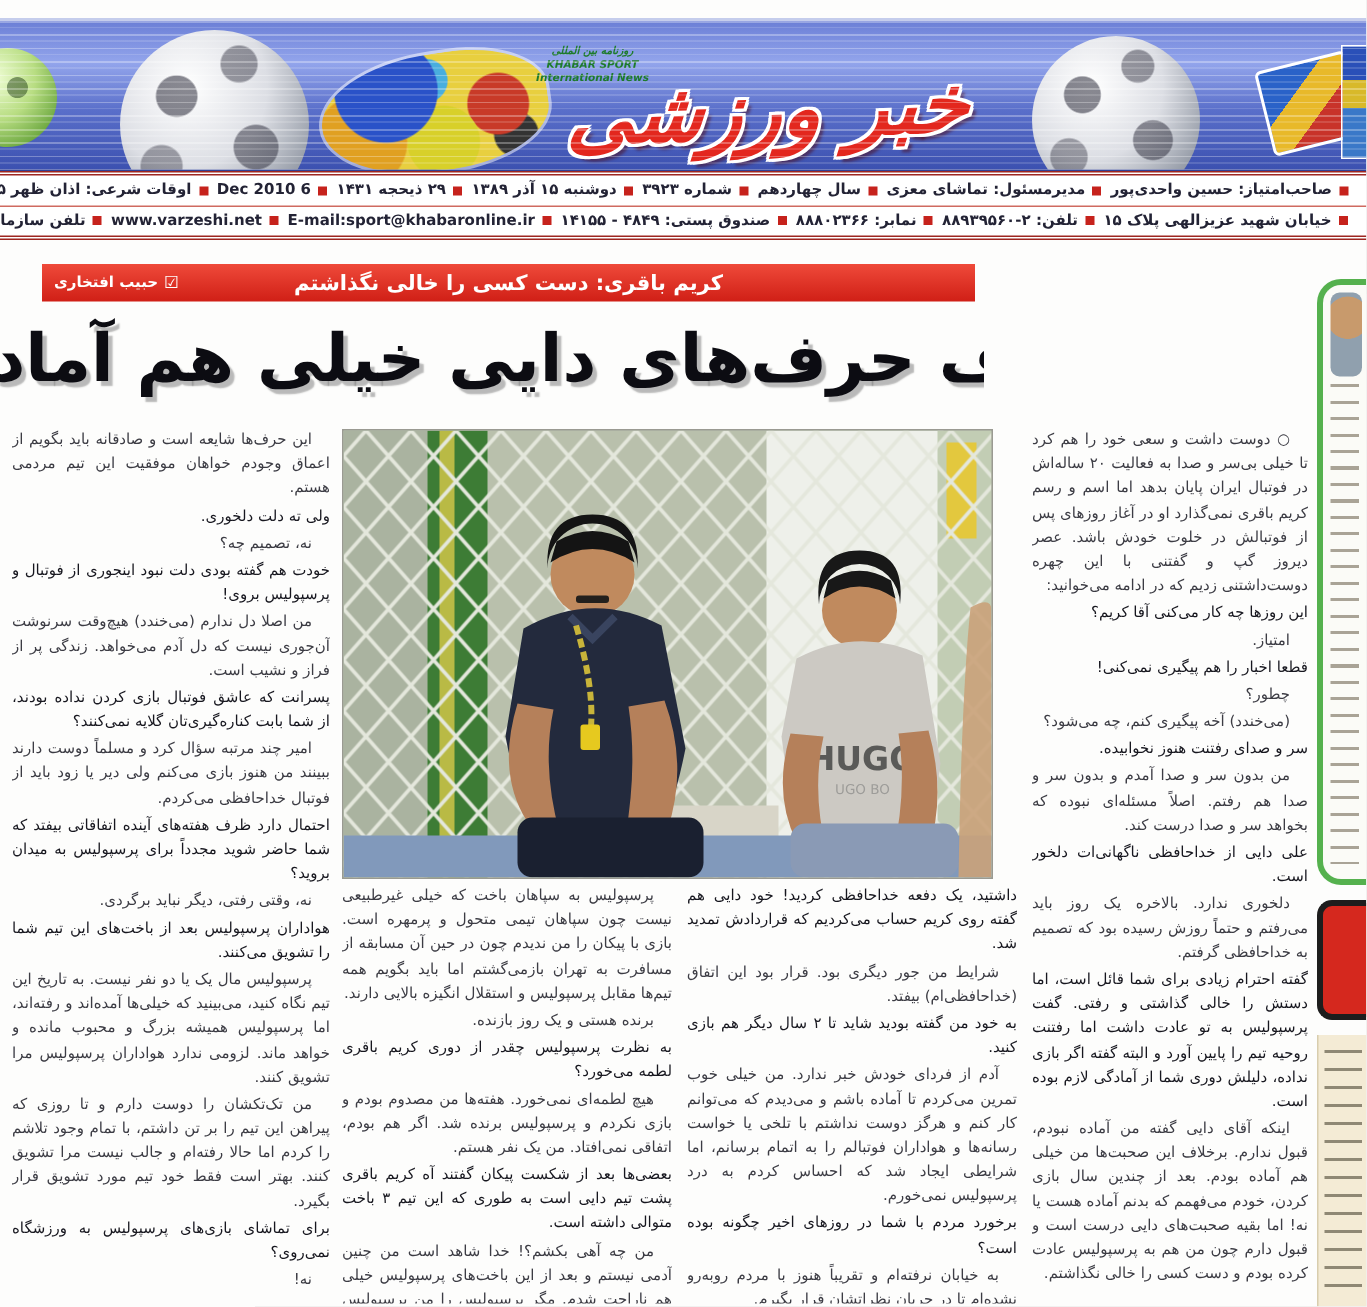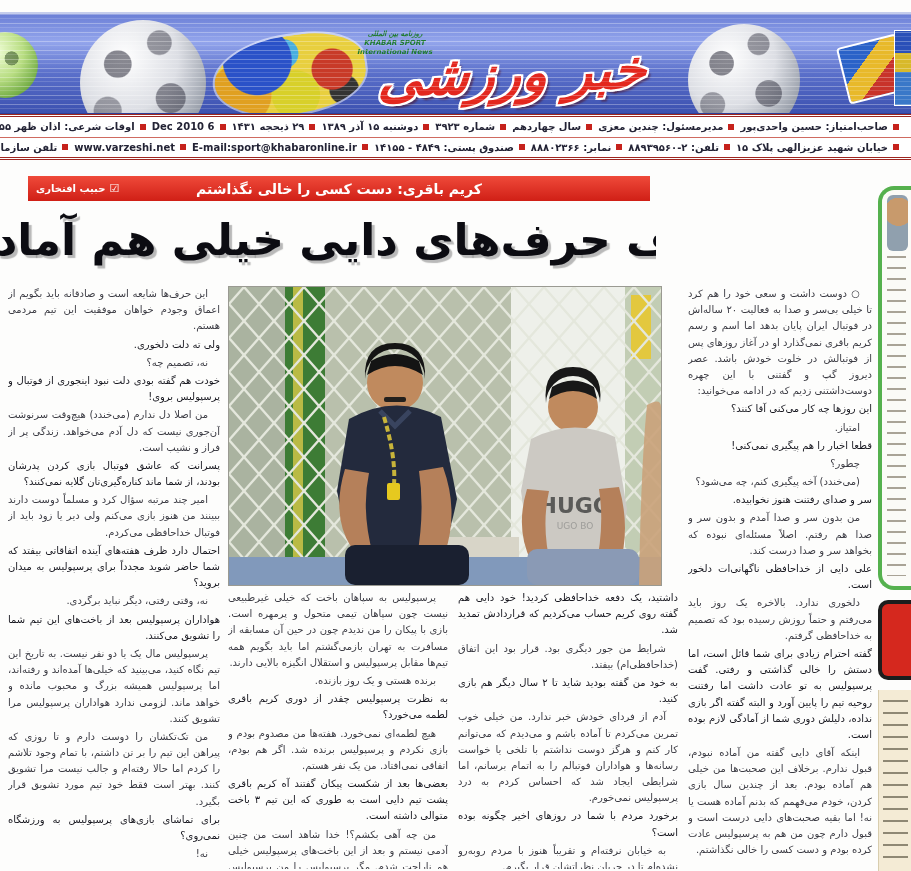--- a/index.html
+++ b/index.html
@@ -125,21 +125,21 @@
   </div>
 
   <div class="info-bar">
     <div class="info-row first">
         <span class="info-item">
           <i class="bullet"></i>
           <span>صاحب‌امتیاز: حسین واحدی‌پور</span>
         </span>
         <span class="info-item">
           <i class="bullet"></i>
-          <span>مدیرمسئول: چندین معزی</span>
+          <span>مدیرمسئول: تماشای معزی</span>
         </span>
         <span class="info-item">
           <i class="bullet"></i>
           <span>سال چهاردهم</span>
         </span>
         <span class="info-item">
           <i class="bullet"></i>
           <span>شماره ۳۹۲۳</span>
         </span>
         <span class="info-item">
@@ -196,21 +196,21 @@
     <span class="byline">
       <span class="check-icon">☑</span>
       <span>حبیب افتخاری</span>
     </span>
   </div>
 
   <div class="headline">بر خلاف حرف‌های دایی خیلی هم آماده بودم</div>
 
   <div class="col" id="col-right">
       <p class="a">○ دوست داشت و سعی خود را هم کرد تا خیلی بی‌سر و صدا به فعالیت ۲۰ ساله‌اش در فوتبال ایران پایان بدهد اما اسم و رسم کریم باقری نمی‌گذارد او در آغاز روزهای پس از فوتبالش در خلوت خودش باشد. عصر دیروز گپ و گفتنی با این چهره دوست‌داشتنی زدیم که در ادامه می‌خوانید:</p>
-      <p class="q">این روزها چه کار می‌کنی آقا کنند؟</p>
+      <p class="q">این روزها چه کار می‌کنی آقا کریم؟</p>
       <p class="a">امتیاز.</p>
       <p class="q">قطعا اخبار را هم پیگیری نمی‌کنی!</p>
       <p class="a">چطور؟</p>
       <p class="a">(می‌خندد) آخه پیگیری کنم، چه می‌شود؟</p>
       <p class="q">سر و صدای رفتنت هنوز نخوابیده.</p>
       <p class="a">من بدون سر و صدا آمدم و بدون سر و صدا هم رفتم. اصلاً مسئله‌ای نبوده که بخواهد سر و صدا درست کند.</p>
       <p class="q">علی دایی از خداحافظی ناگهانی‌ات دلخور است.</p>
       <p class="a">دلخوری ندارد. بالاخره یک روز باید می‌رفتم و حتماً روزش رسیده بود که تصمیم به خداحافظی گرفتم.</p>
       <p class="q">گفته احترام زیادی برای شما قائل است، اما دستش را خالی گذاشتی و رفتی. گفت پرسپولیس به تو عادت داشت اما رفتنت روحیه تیم را پایین آورد و البته گفته اگر بازی نداده، دلیلش دوری شما از آمادگی لازم بوده است.</p>
       <p class="a">اینکه آقای دایی گفته من آماده نبودم، قبول ندارم. برخلاف این صحبت‌ها من خیلی هم آماده بودم. بعد از چندین سال بازی کردن، خودم می‌فهمم که بدنم آماده هست یا نه! اما بقیه صحبت‌های دایی درست است و قبول دارم چون من هم به پرسپولیس عادت کرده بودم و دست کسی را خالی نگذاشتم.</p>
@@ -230,21 +230,21 @@
       <p class="a">هیچ لطمه‌ای نمی‌خورد. هفته‌ها من مصدوم بودم و بازی نکردم و پرسپولیس برنده شد. اگر هم بودم، اتفاقی نمی‌افتاد. من یک نفر هستم.</p>
       <p class="q">بعضی‌ها بعد از شکست پیکان گفتند آه کریم باقری پشت تیم دایی است به طوری که این تیم ۳ باخت متوالی داشته است.</p>
       <p class="a">من چه آهی بکشم؟! خدا شاهد است من چنین آدمی نیستم و بعد از این باخت‌های پرسپولیس خیلی هم ناراحت شدم. مگر پرسپولیس را من پرسپولیس کرده‌ام که حقی داشته باشم تا آه بکشم و آه من هم بگیرد.</p>
     </div>
   <div class="col" id="col-left">
       <p class="a">این حرف‌ها شایعه است و صادقانه باید بگویم از اعماق وجودم خواهان موفقیت این تیم مردمی هستم.</p>
       <p class="q">ولی ته دلت دلخوری.</p>
       <p class="a">نه، تصمیم چه؟</p>
       <p class="q">خودت هم گفته بودی دلت نبود اینجوری از فوتبال و پرسپولیس بروی!</p>
       <p class="a">من اصلا دل ندارم (می‌خندد) هیچ‌وقت سرنوشت آن‌جوری نیست که دل آدم می‌خواهد. زندگی پر از فراز و نشیب است.</p>
-      <p class="q">پسرانت که عاشق فوتبال بازی کردن پدرشان بودند، از شما ماند کناره‌گیری‌تان گلایه نمی‌کنند؟</p>
+      <p class="q">پسرانت که عاشق فوتبال بازی کردن نداده بودند، از شما بابت کناره‌گیری‌تان گلایه نمی‌کنند؟</p>
       <p class="a">امیر چند مرتبه سؤال کرد و مسلماً دوست دارند ببینند من هنوز بازی می‌کنم ولی دیر یا زود باید از فوتبال خداحافظی می‌کردم.</p>
       <p class="q">احتمال دارد ظرف هفته‌های آینده اتفاقاتی بیفتد که شما حاضر شوید مجدداً برای پرسپولیس به میدان بروید؟</p>
       <p class="a">نه، وقتی رفتی، دیگر نباید برگردی.</p>
       <p class="q">هواداران پرسپولیس بعد از باخت‌های این تیم شما را تشویق می‌کنند.</p>
       <p class="a">پرسپولیس مال یک یا دو نفر نیست. به تاریخ این تیم نگاه کنید، می‌بینید که خیلی‌ها آمده‌اند و رفته‌اند، اما پرسپولیس همیشه بزرگ و محبوب مانده و خواهد ماند. لزومی ندارد هواداران پرسپولیس مرا تشویق کنند.</p>
       <p class="a">من تک‌تکشان را دوست دارم و تا روزی که پیراهن این تیم را بر تن داشتم، با تمام وجود تلاشم را کردم اما حالا رفته‌ام و جالب نیست مرا تشویق کنند. بهتر است فقط خود تیم مورد تشویق قرار بگیرد.</p>
       <p class="q">برای تماشای بازی‌های پرسپولیس به ورزشگاه نمی‌روی؟</p>
       <p class="a">نه!</p>
     </div>
 

